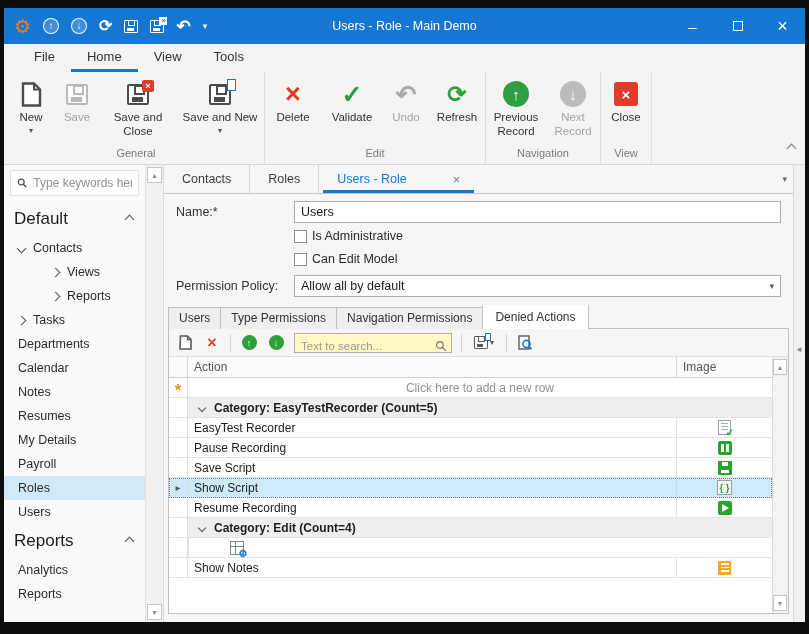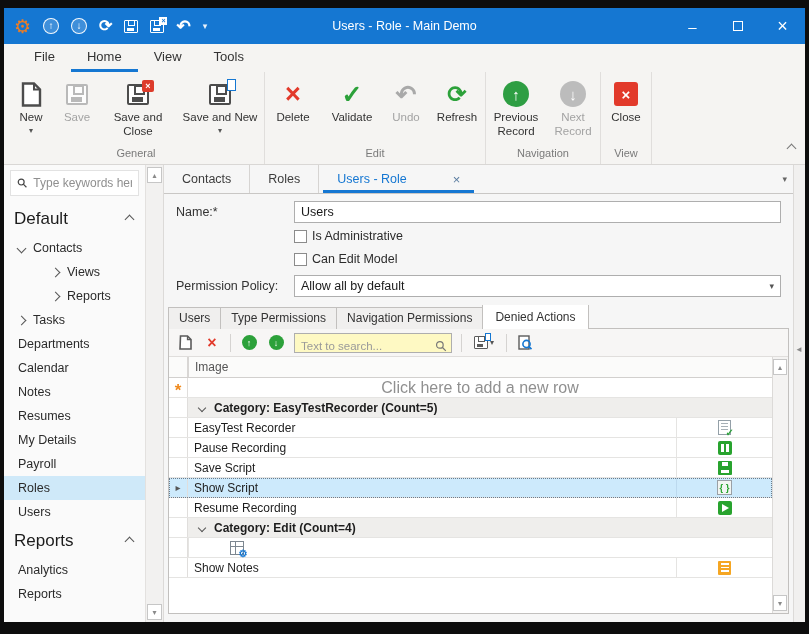--- a/index.html
+++ b/index.html
@@ -127,21 +127,21 @@
   .gridwrap { flex:1; display:flex; overflow:hidden; }
   .gridcols { flex:1; display:flex; flex-direction:column; overflow:hidden; }
   .ghead { height:21px; display:flex; border-bottom:1px solid #d2d0ce; background:#fbfbfa; flex:0 0 auto; }
   .gh-ind { width:19px; border-right:1px solid #d8d6d4; flex:0 0 auto; }
   .gh-action { flex:1; font-size:12px; color:#555; padding-left:6px; display:flex; align-items:center; }
   .gh-image { width:96px; border-left:1px solid #d8d6d4; font-size:12px; color:#555; padding-left:6px; display:flex; align-items:center; flex:0 0 auto; }
   .grow { height:20px; display:flex; border-bottom:1px solid #e5e4e2; flex:0 0 auto; }
   .g-ind { width:19px; border-right:1px solid #e0dedc; flex:0 0 auto; display:flex; align-items:center; justify-content:center; }
   .newstar { color:#f08a1d; font-size:17px; font-weight:bold; line-height:10px; margin-top:6px; }
   .rowmark { color:#555; font-size:10px; }
-  .g-new { flex:1; display:flex; align-items:center; justify-content:center; font-size:16px; color:#909090; }
+  .g-new { flex:1; display:flex; align-items:center; justify-content:center; font-size:12px; color:#909090; }
   .g-group { flex:1; background:#efeeec; display:flex; align-items:center; gap:9px; padding-left:11px; font-size:12px; font-weight:bold; color:#1d1d1d; }
   .g-group .chev { width:6px; height:6px; }
   .g-action { flex:1; display:flex; align-items:center; padding-left:6px; font-size:12px; color:#1d1d1d; }
   .g-image { width:96px; border-left:1px solid #e5e4e2; display:flex; align-items:center; justify-content:center; flex:0 0 auto; }
   .grow.selected { background:#cdeafc; outline:1px dotted #6b7c8c; outline-offset:-1px; }
   .grow.selected .g-image { border-left-color:#bcd9ee; }
 
   
   .ico-doc-check { width:13px; height:15px; background:#fff; border:1px solid #94a0a8; position:relative; }
   .ico-doc-check i { display:block; margin:2px 2px 0 2px; height:8px;
@@ -483,20 +483,21 @@
                   <circle cx="8.5" cy="9" r="3.6" fill="none" stroke="#1577d2" stroke-width="1.6"></circle>
                   <line x1="11" y1="11.7" x2="13.5" y2="14.2" stroke="#1577d2" stroke-width="1.8"></line>
                 </svg>
             </span>
           </div>
 
           <div class="gridwrap">
             <div class="gridcols">
               <div class="ghead">
                 <div class="gh-ind"></div>
+                <div class="gh-action">Action</div>
                 <div class="gh-image">Image</div>
               </div>
 
               <div class="grow">
                 <div class="g-ind">
                     <span class="newstar">*</span>
                   </div>
                 <div class="g-new">Click here to add a new row</div>
               </div>
 

